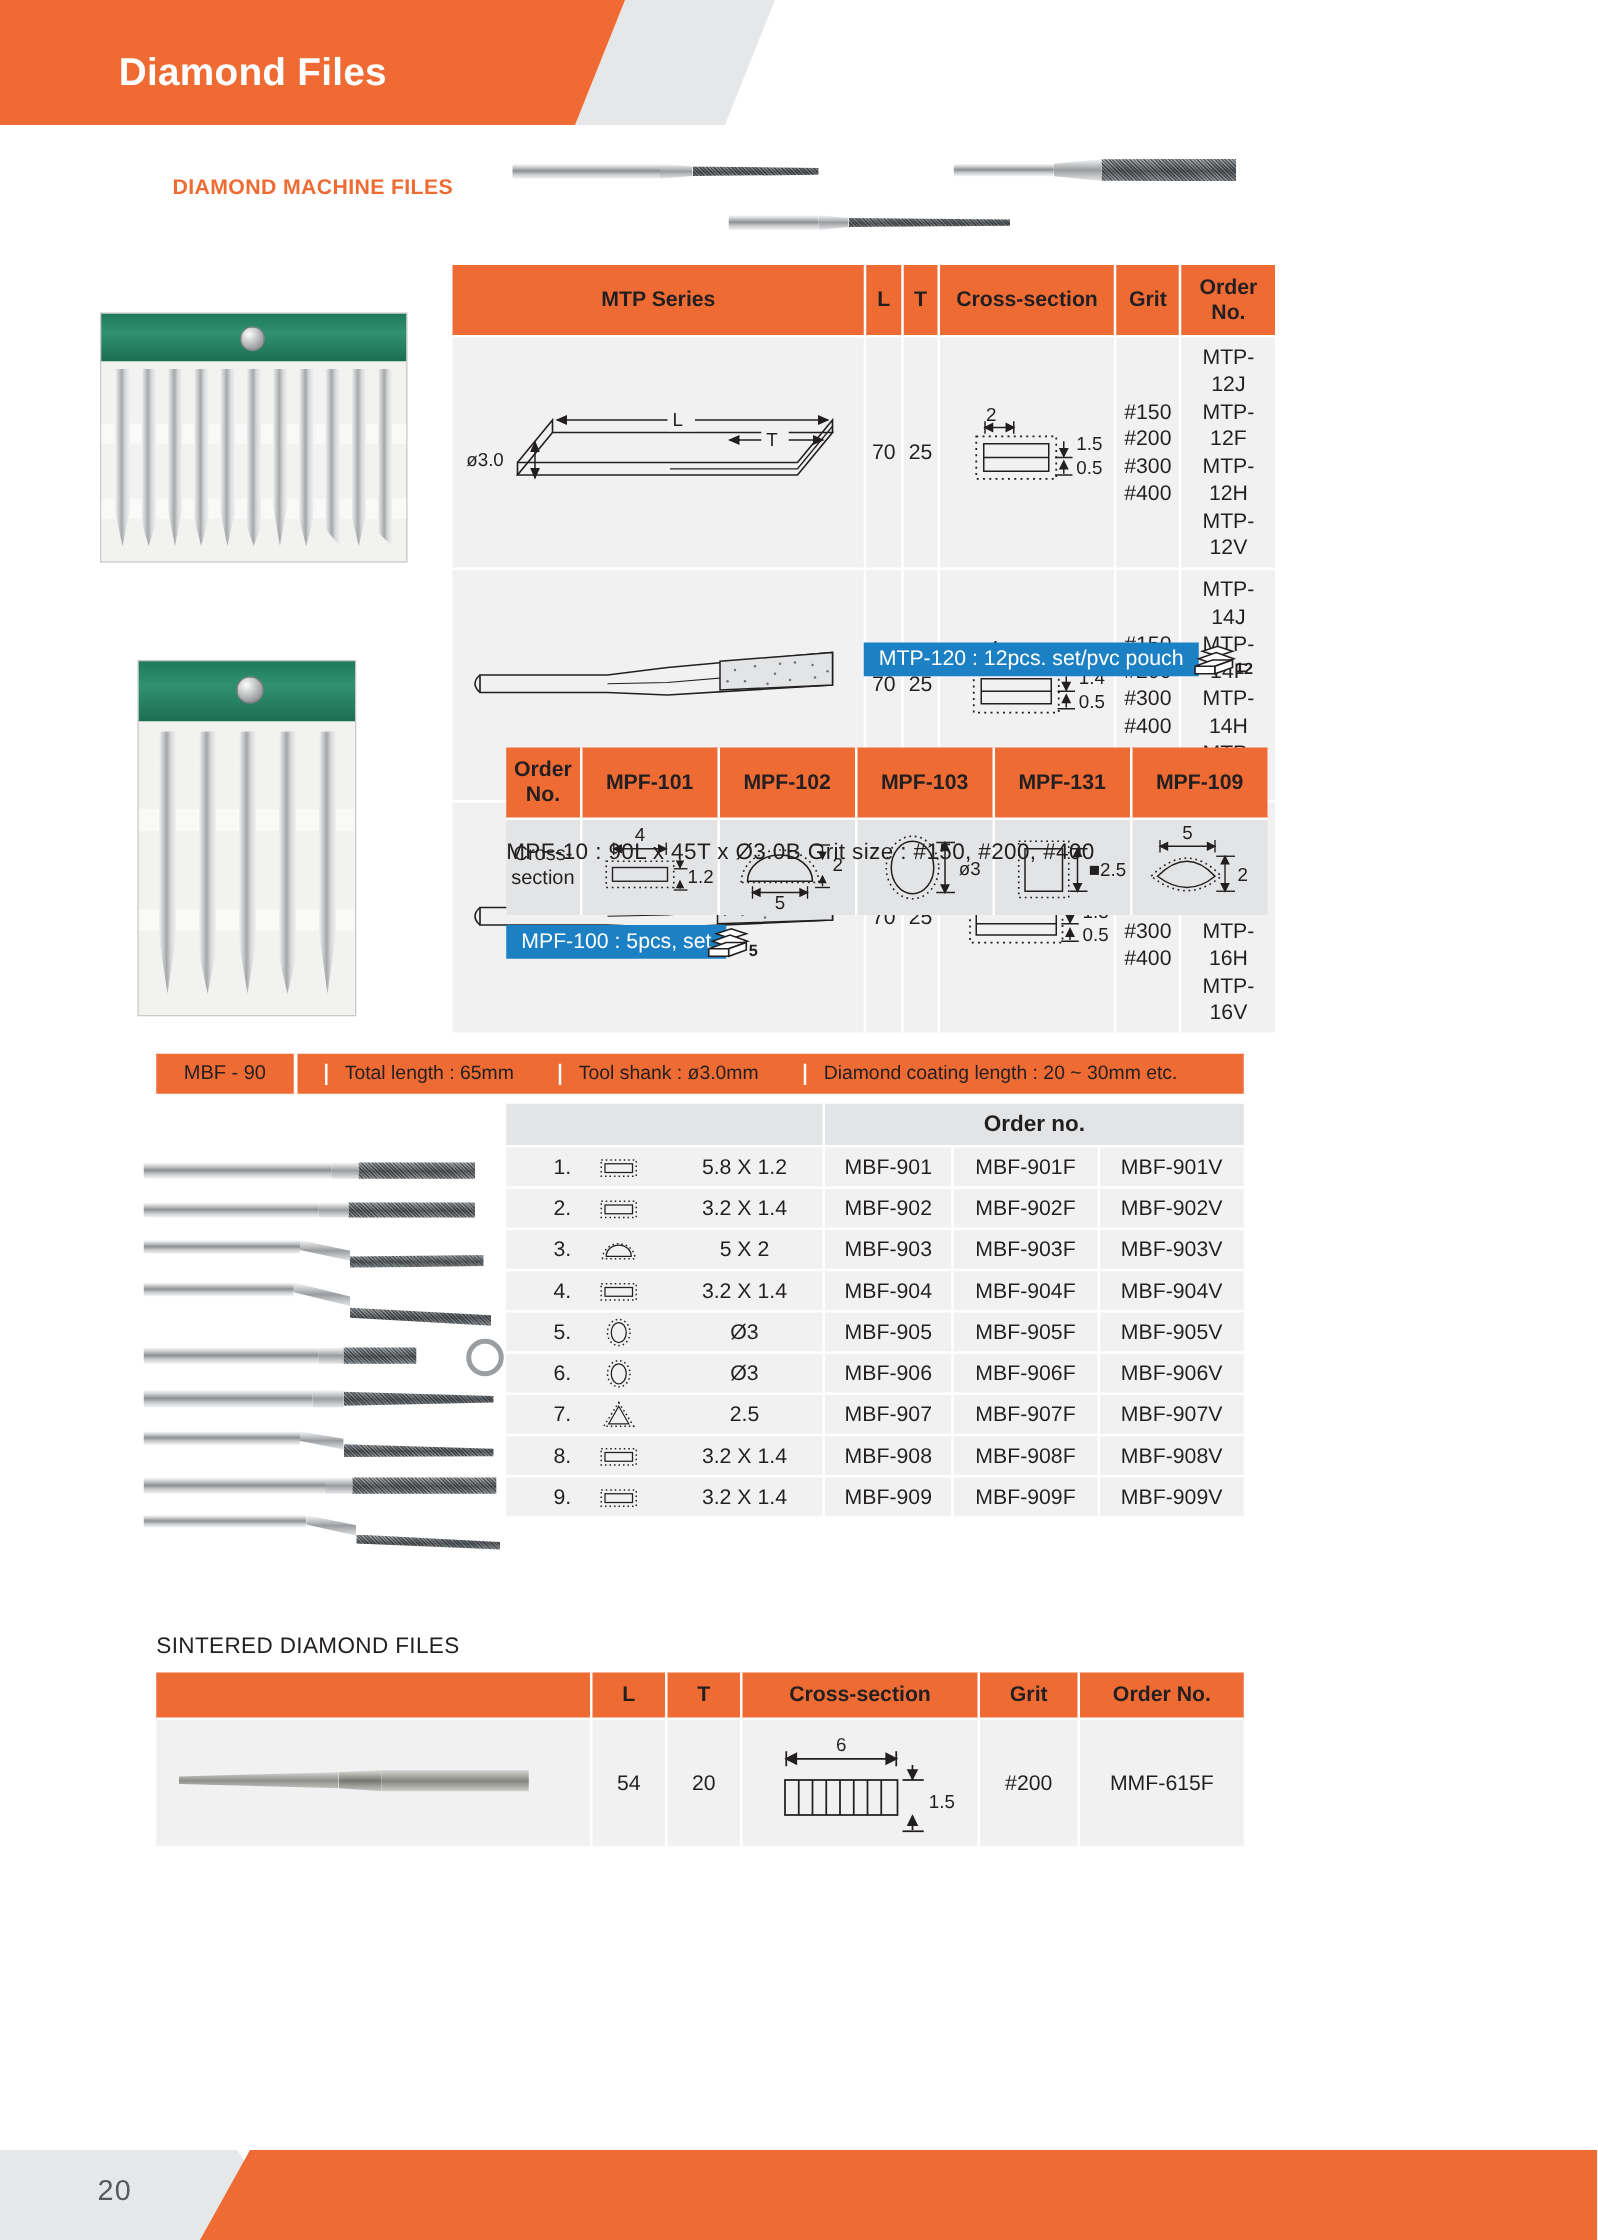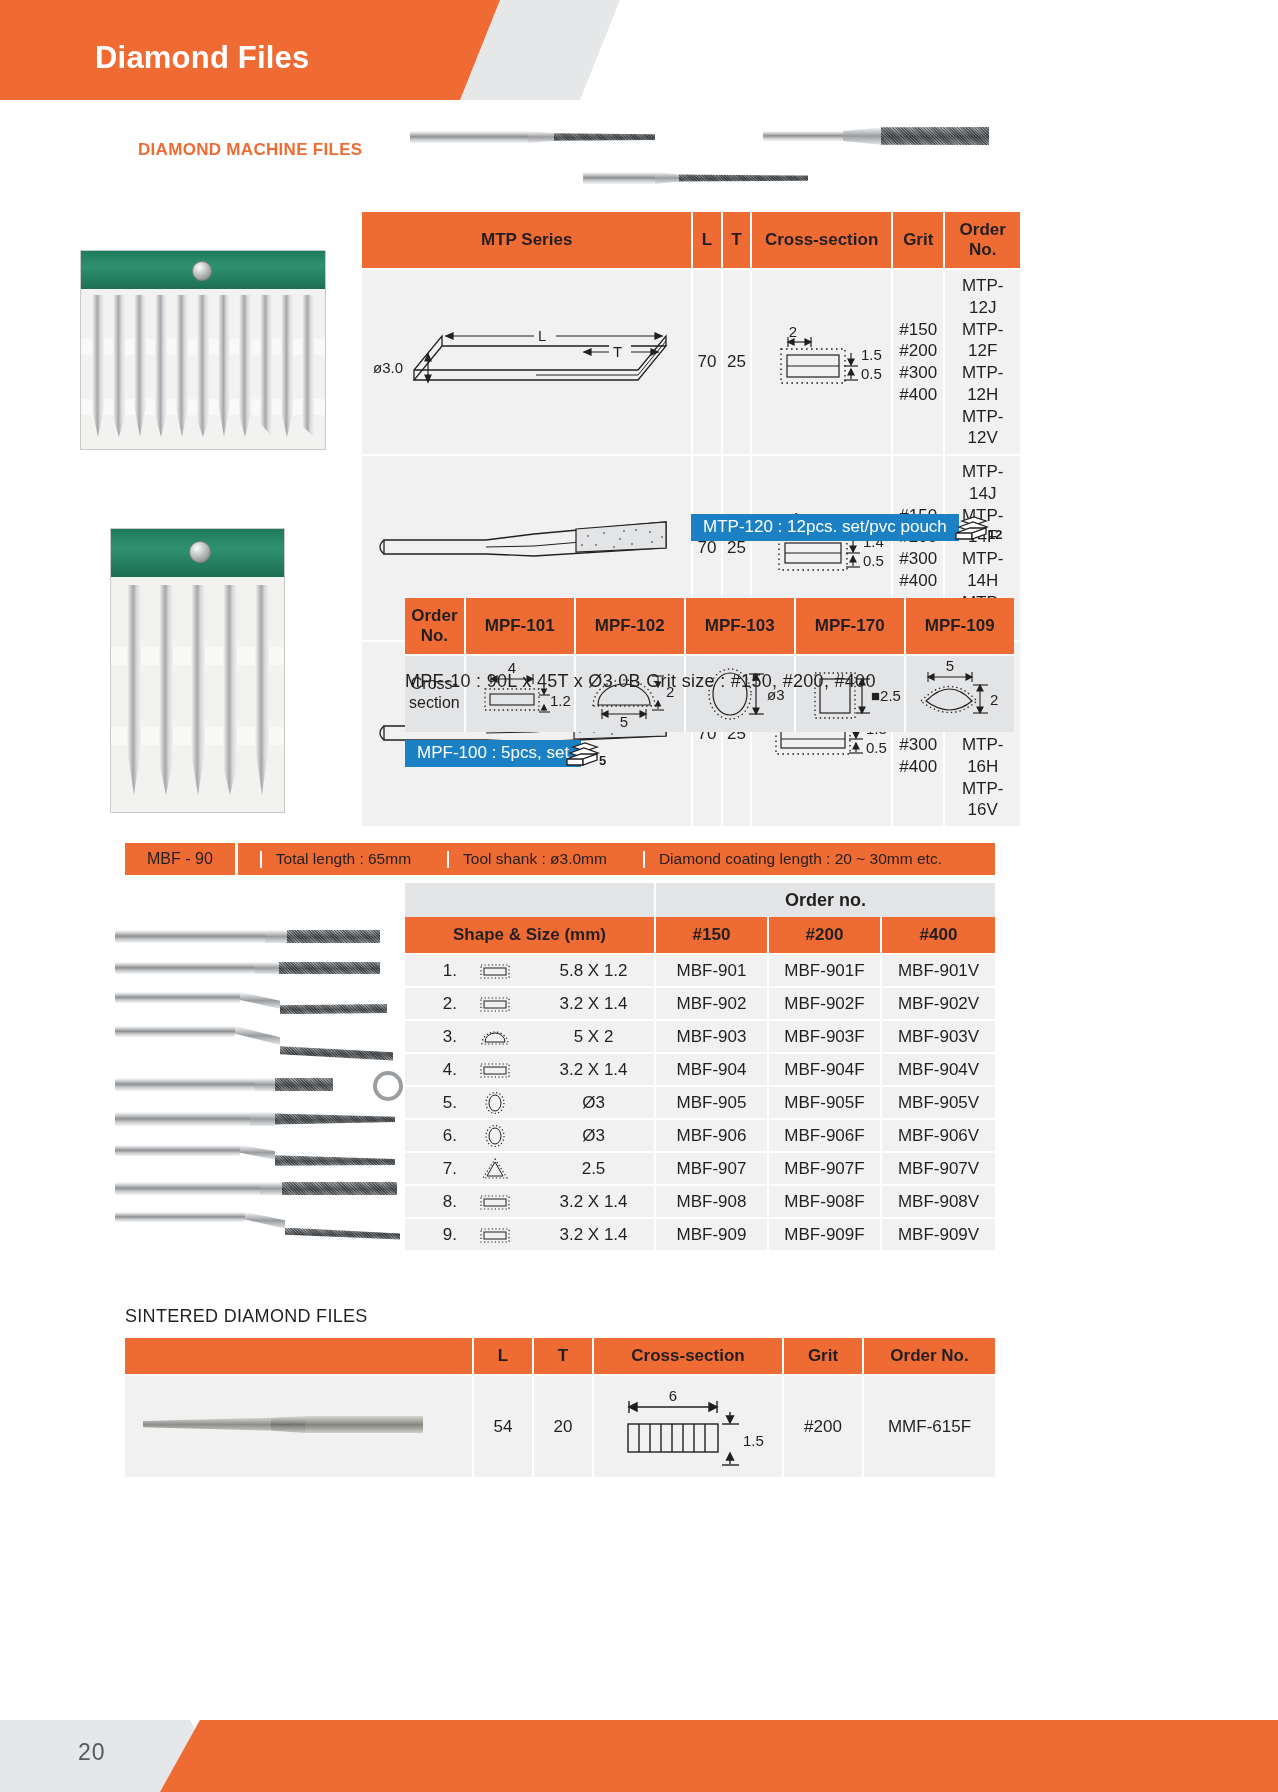--- a/index.html
+++ b/index.html
@@ -433,21 +433,21 @@
   <div class="pouch-file" style="left:144px; top:56px; width:14px; height:210px; clip-path:polygon(0 0,100% 0,100% 76%,50% 100%,0 76%);"></div>
 </div>
 
 <table class="tbl" id="mpf-table" style="top:598px; left:405px; width:590px;">
   <tbody>
       <tr>
     <th style="width:78px;">Order No.</th>
     <th style="width:103px;">MPF-101</th>
     <th style="width:103px;">MPF-102</th>
     <th style="width:103px;">MPF-103</th>
-    <th style="width:103px;">MPF-170</th>
+    <th style="width:103px;">MPF-131</th>
     <th style="width:100px;">MPF-109</th>
   </tr>
   <tr>
     <td style="background:#e3e4e5; height:72px; line-height:1.18; font-size:16px;">
       <div>Cross-</div>
       <div>section</div>
     </td>
 
     <td style="background:#e3e4e5;">
       <svg width="100" height="66" viewBox="0 0 100 66" style="margin:0 auto;">
@@ -631,26 +631,20 @@
     <div class="ft-neck" style="left:130px; width:40px; height:55%; clip-path:polygon(0 0,100% 50%,100% 100%,0 46%);"></div>
     <div class="ft-head" style="left:170px; width:115px; height:40%; top:52%; clip-path:polygon(0 0,100% 50%,100% 100%,0 60%);"></div>
   </div>
 </div>
 
 <table class="tbl" id="mbf-table" style="top:883px; left:405px; width:590px;">
   <tbody>
       <tr>
     <td style="background:#e3e4e5; border-top:none; height:34px;"></td>
     <td colspan="3" style="background:#e3e4e5; border-top:none; font-weight:bold; font-size:18px;">Order no.</td>
-  </tr>
-  <tr>
-    <th style="width:250px;">Shape &amp; Size (mm)</th>
-    <th style="width:113px;">#150</th>
-    <th style="width:113px;">#200</th>
-    <th style="width:114px;">#400</th>
   </tr>
 
   <tr>
     <td style="height:31px; padding:0;">
       <div style="display:flex; align-items:center; height:31px;">
         <span style="width:52px; text-align:right;">1.</span>
         <span style="width:76px; display:flex; justify-content:center;">
           <svg width="38" height="20" viewBox="0 0 38 20">
                 <rect x="8" y="7" width="22" height="7" stroke="#231f20" stroke-width="1" fill="none"></rect>
                 <rect x="5" y="4" width="28" height="13" stroke="#231f20" stroke-width="1.2" stroke-dasharray="1.2 2.4" fill="none"></rect>

